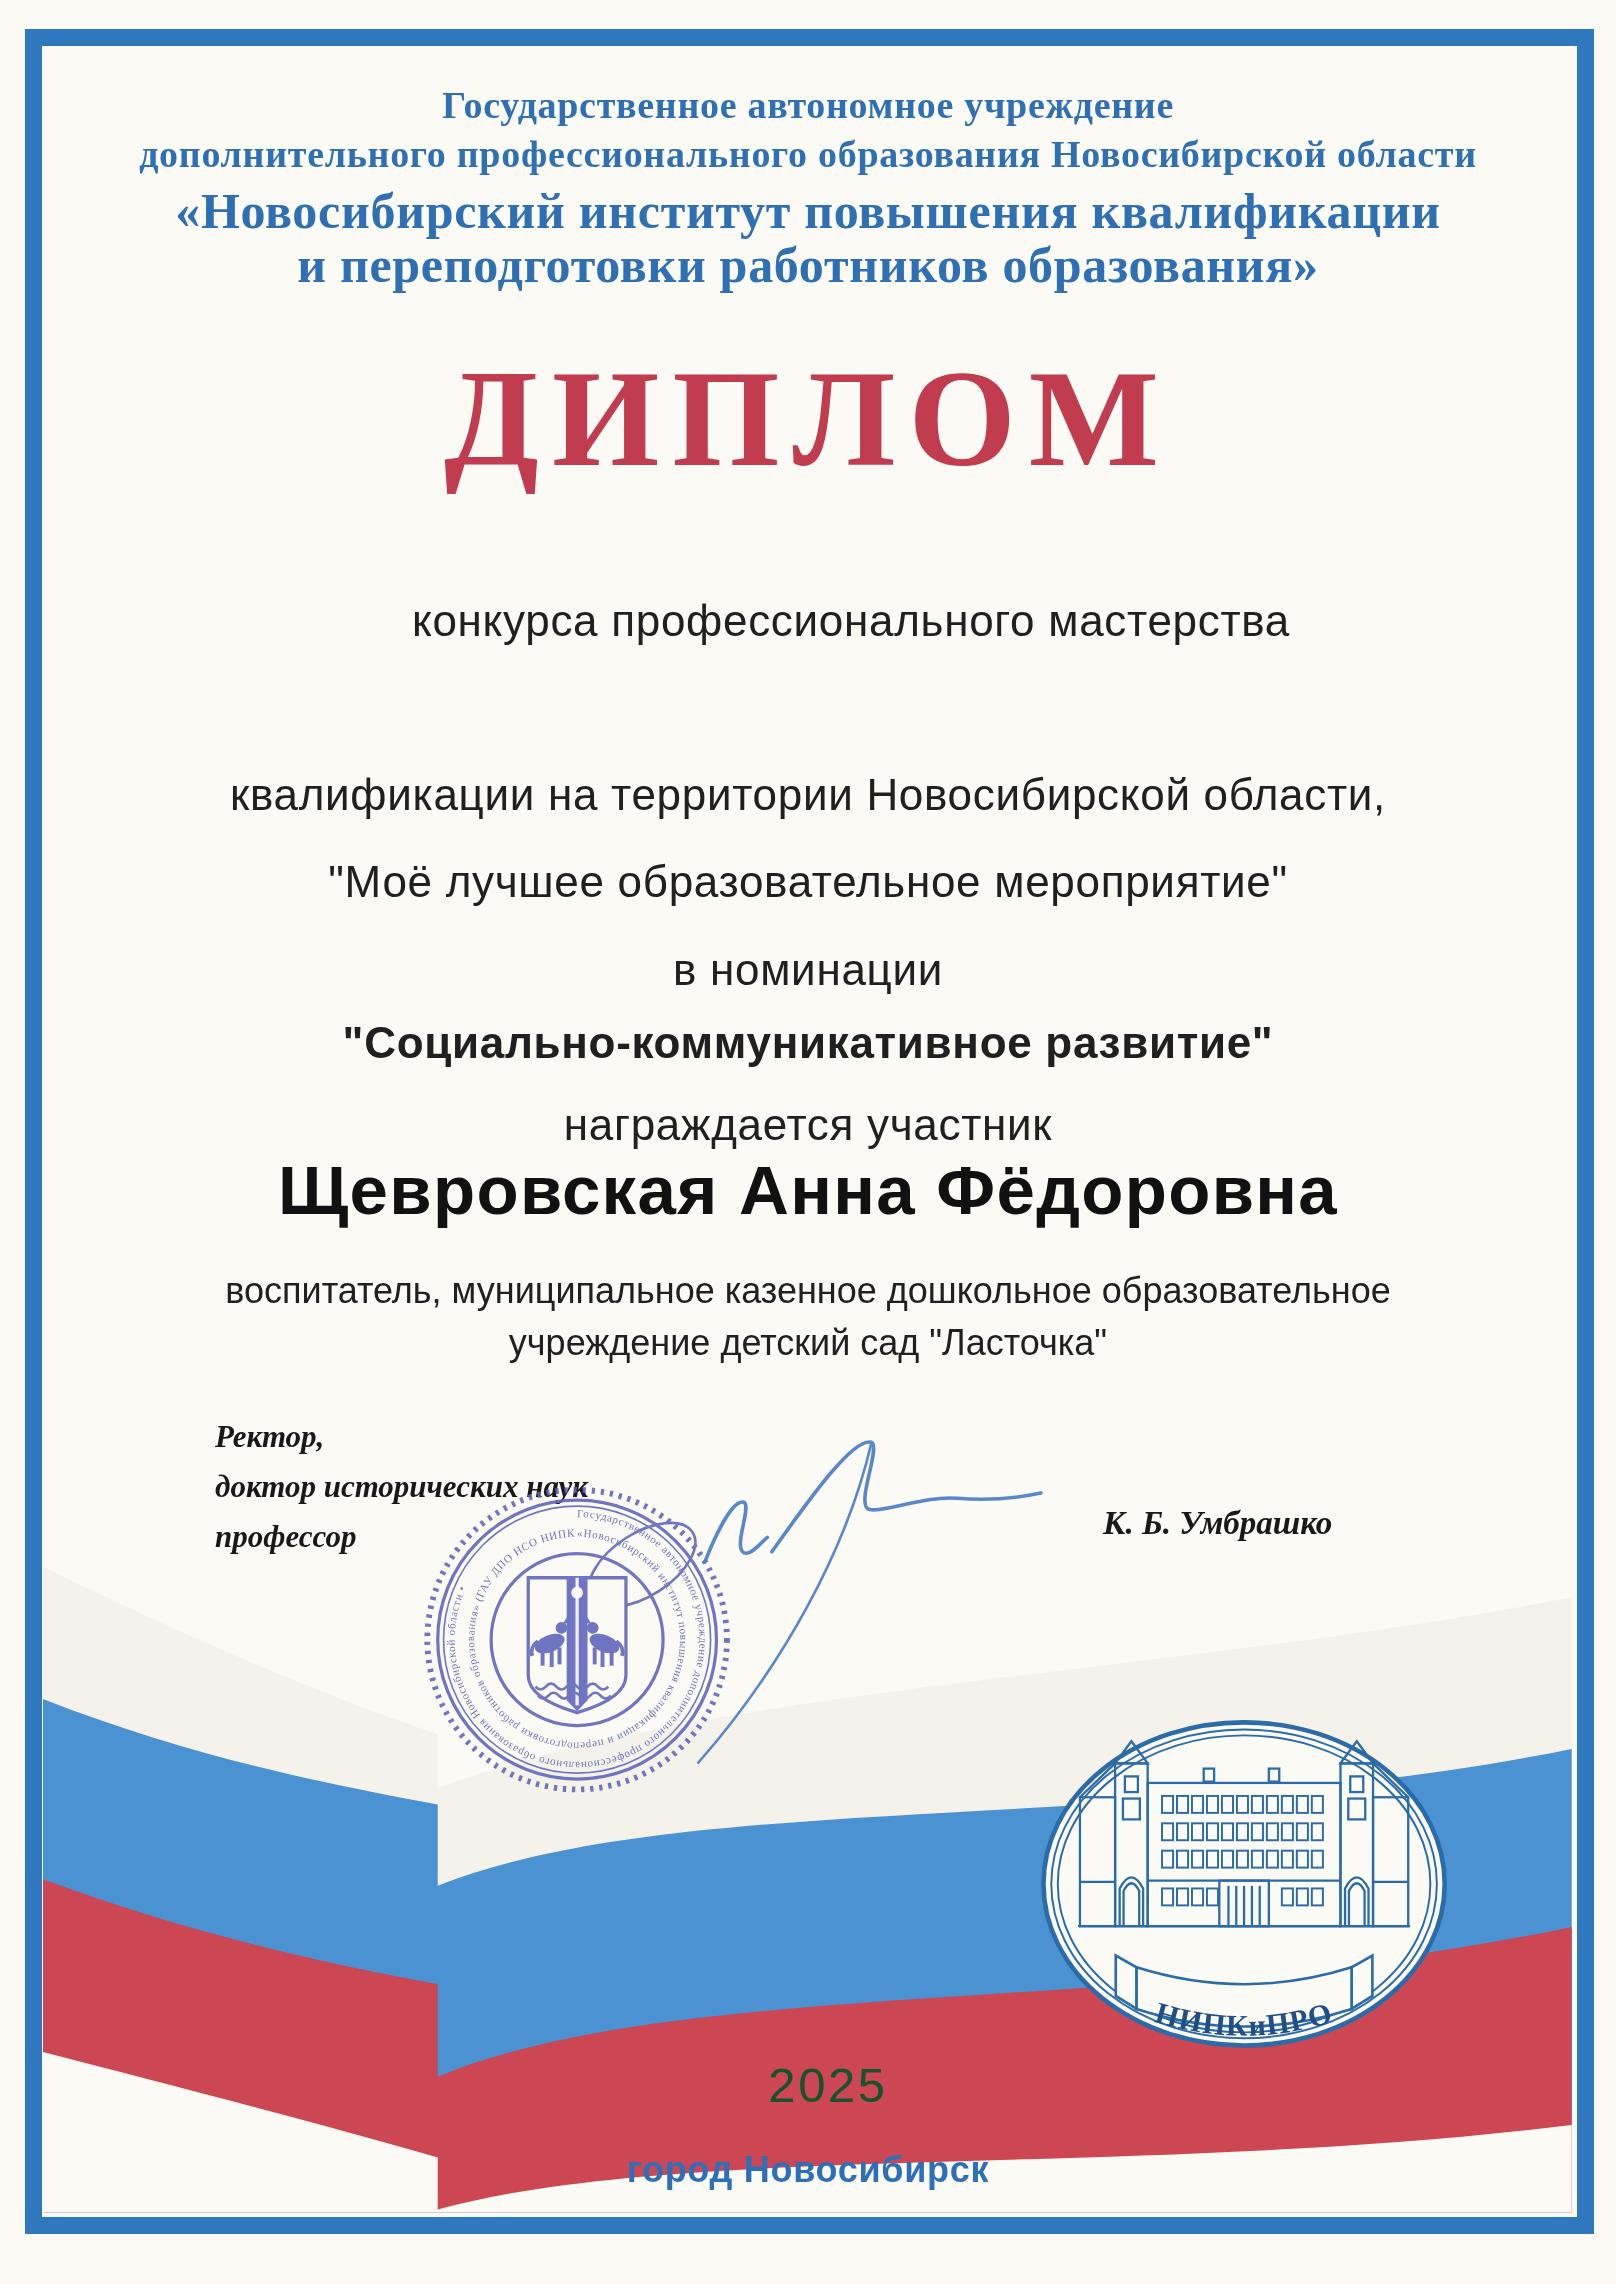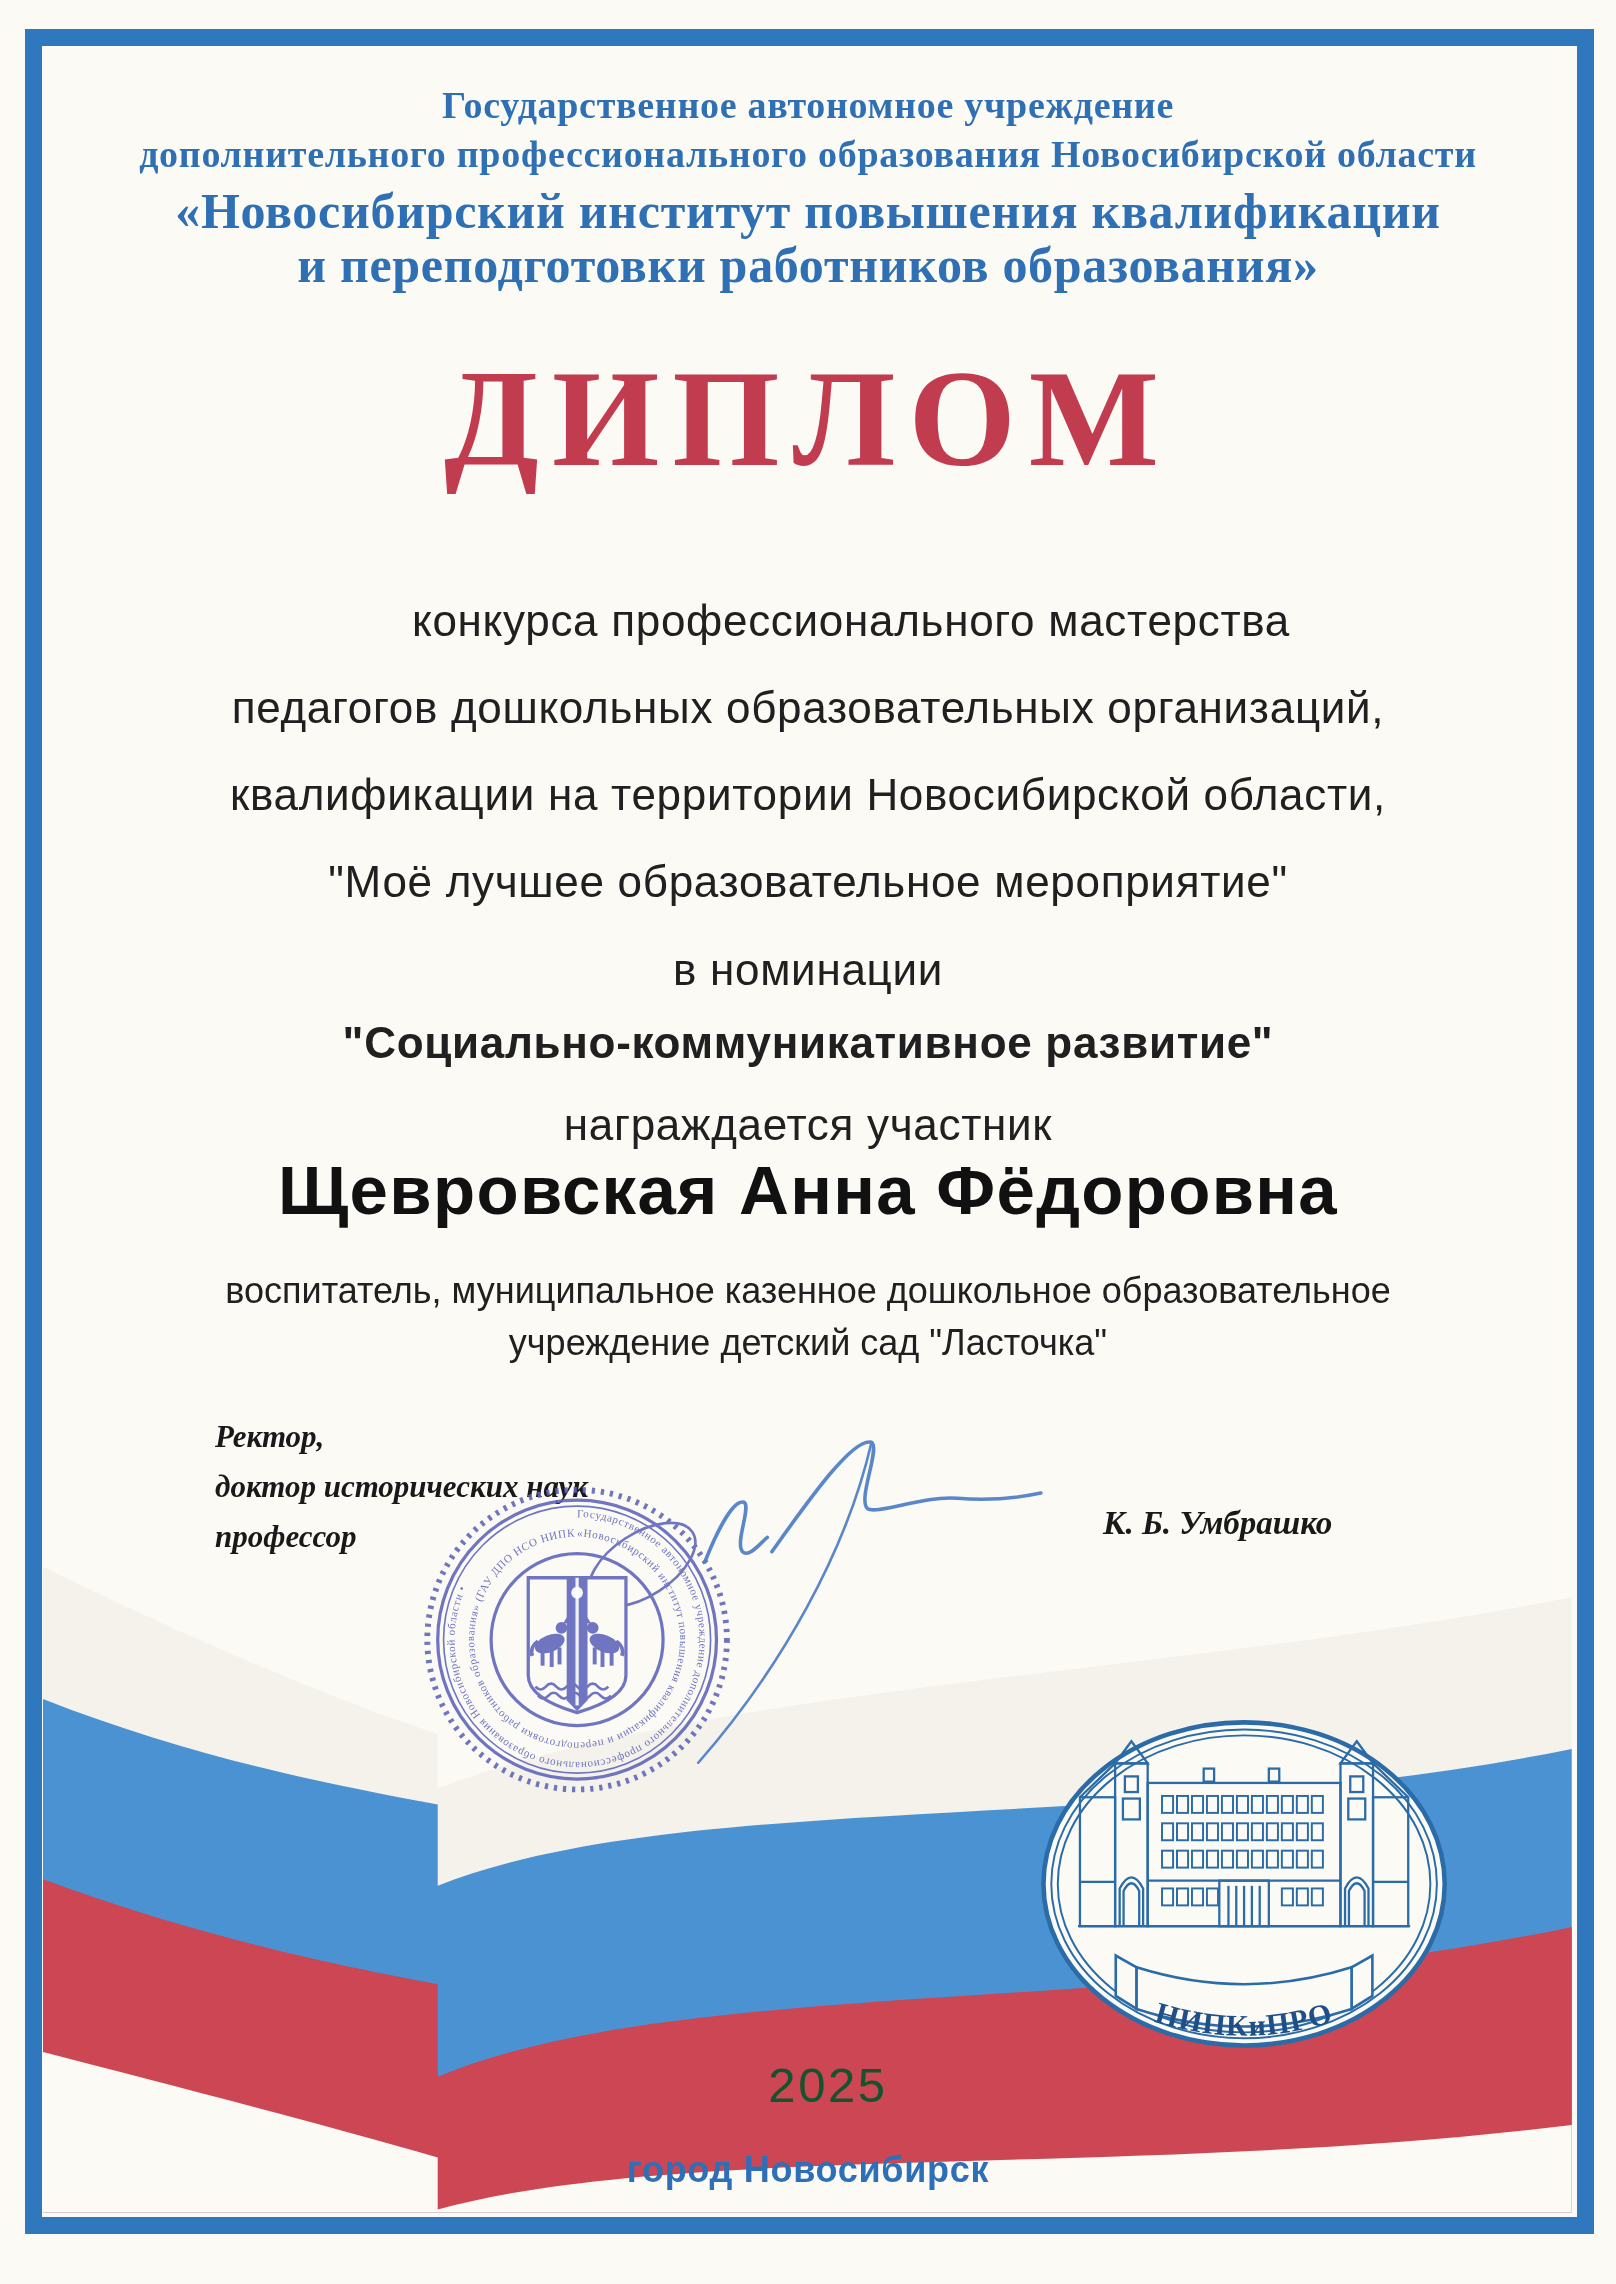--- a/index.html
+++ b/index.html
@@ -77,21 +77,20 @@
   <div class="frame"></div>
 
   <div class="abs txt hdr hdr-sm" style="top:83px;">Государственное автономное учреждение</div>
   <div class="abs txt hdr hdr-sm" style="top:132px;">дополнительного профессионального образования Новосибирской области</div>
   <div class="abs txt hdr hdr-lg" style="top:182px;">«Новосибирский институт повышения квалификации</div>
   <div class="abs txt hdr hdr-lg" style="top:236px;">и переподготовки работников образования»</div>
 
   <div class="abs txt diploma-title" style="top:339px;">ДИПЛОМ</div>
 
   <div class="abs txt body-line" style="top:596px;padding-left:43px;">конкурса профессионального мастерства</div>
-  <div class="abs txt body-line" style="top:683px;">педагогов дошкольных образовательных организаций,</div>
   <div class="abs txt body-line" style="top:770px;">квалификации на территории Новосибирской области,</div>
   <div class="abs txt body-line" style="top:857px;">"Моё лучшее образовательное мероприятие"</div>
   <div class="abs txt body-line" style="top:945px;">в номинации</div>
   <div class="abs txt body-line bold" style="top:1018px;">"Социально-коммуникативное развитие"</div>
   <div class="abs txt body-line" style="top:1100px;">награждается участник</div>
 
   <div class="abs txt recipient-name" style="top:1151px;">Щевровская Анна Фёдоровна</div>
   <div class="abs txt pos-line" style="top:1270px;">воспитатель, муниципальное казенное дошкольное образовательное</div>
   <div class="abs txt pos-line" style="top:1322px;">учреждение детский сад "Ласточка"</div>
 

